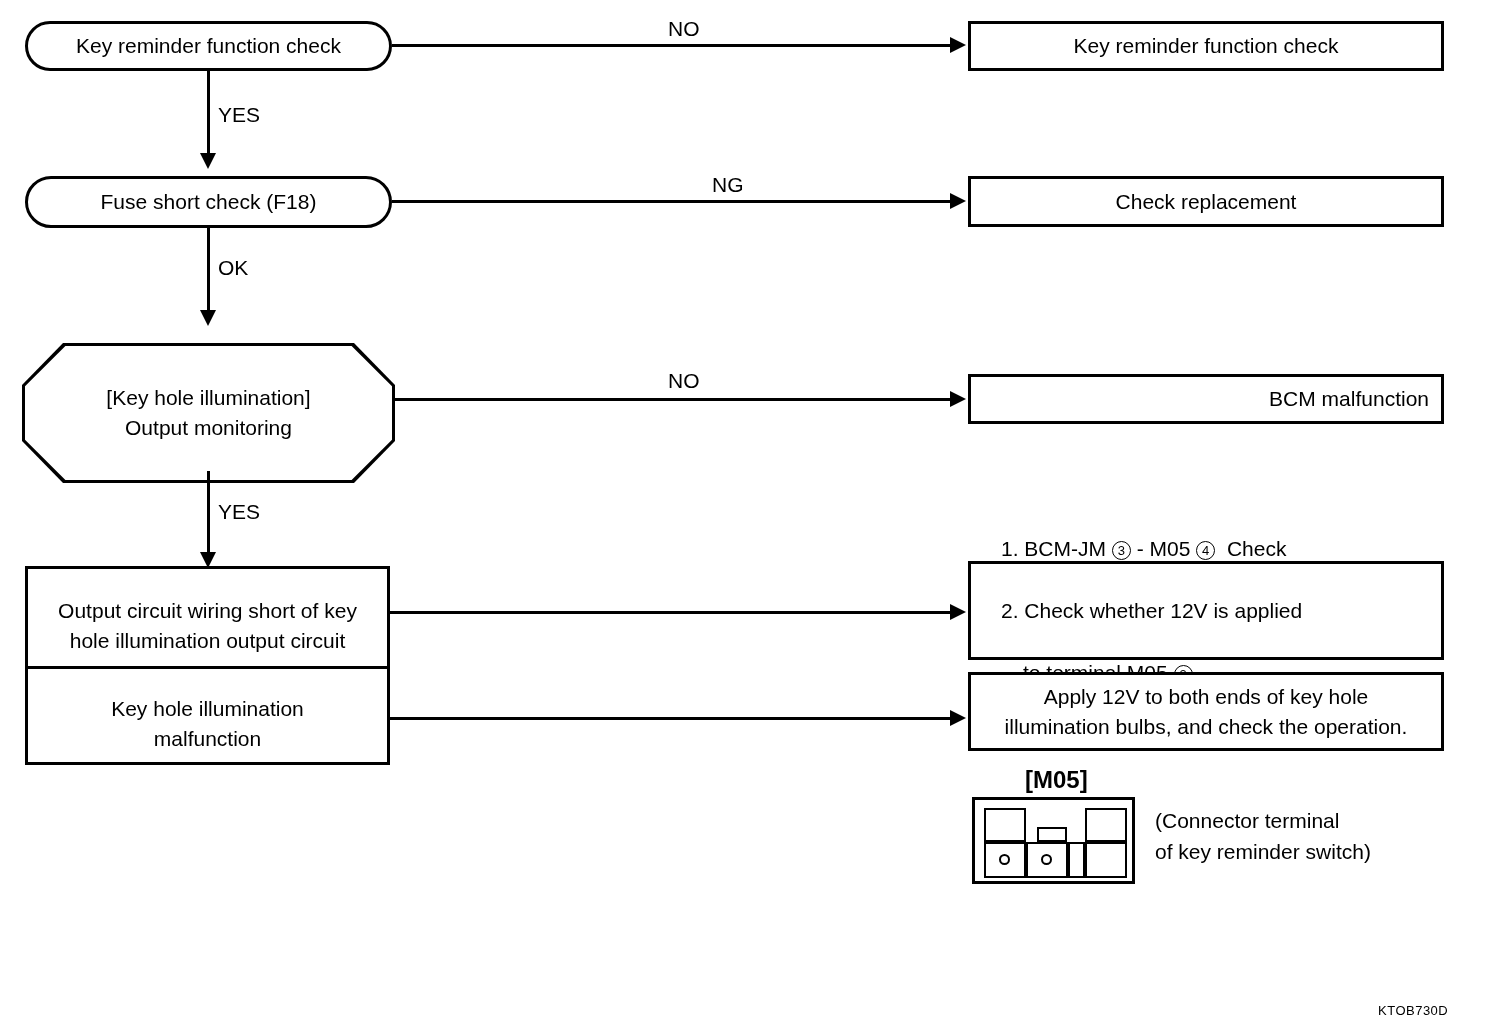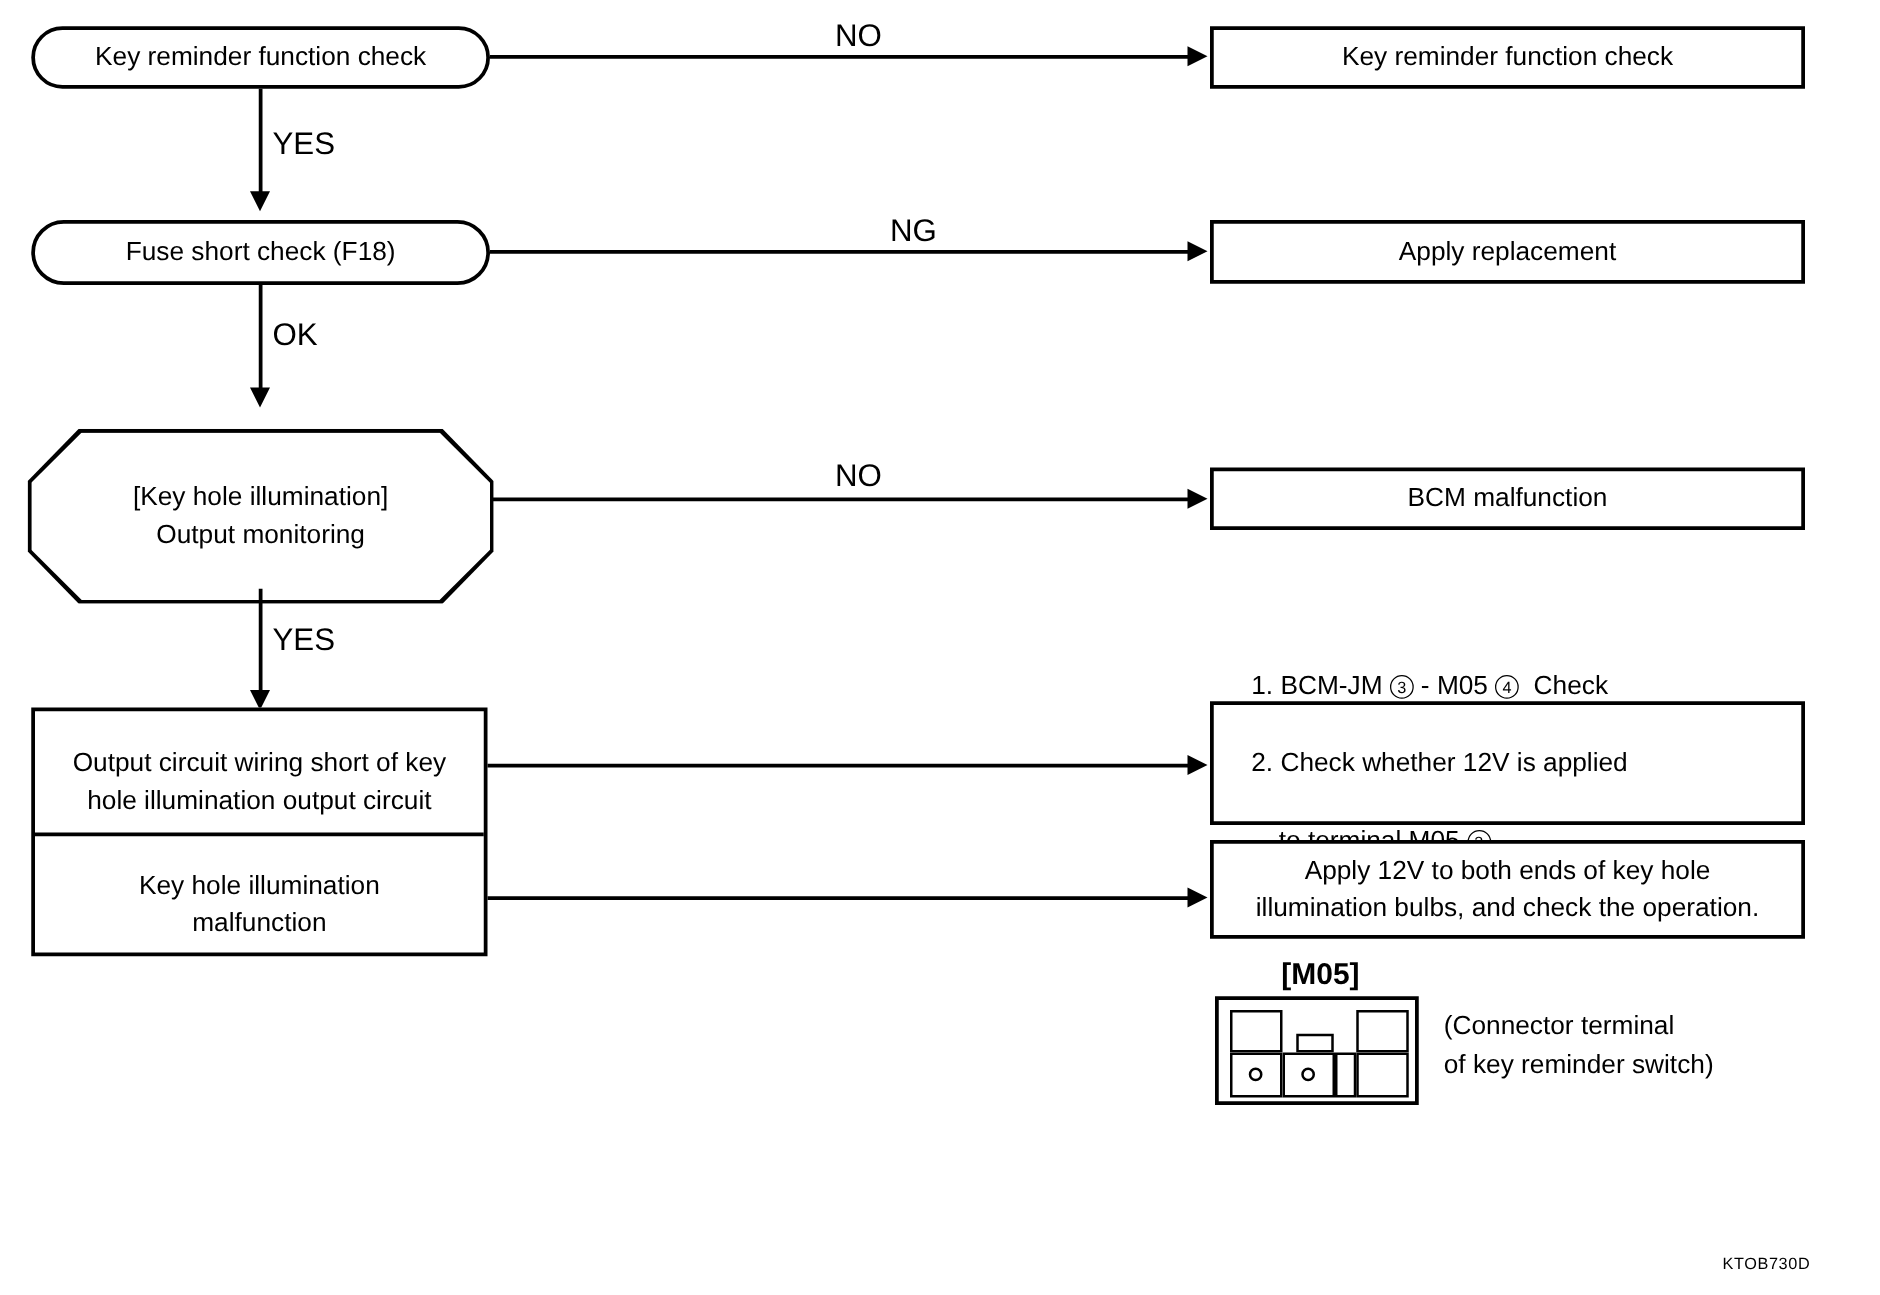--- a/index.html
+++ b/index.html
@@ -69,21 +69,21 @@
 
   
   .node-text {
     font-size: 21px;
     line-height: 30px;
     text-align: center;
     white-space: pre-line;
     padding: 0 12px;
   }
   .edge-label {
-    font-size: 25px;
+    font-size: 21px;
     line-height: 24px;
     white-space: pre;
     text-align: center;
   }
   .list-text {
     font-size: 21px;
     line-height: 31px;
     text-align: left;
     padding-left: 30px;
     padding-right: 10px;
@@ -175,39 +175,39 @@
 
   <div class="abs pill" style="left:25px; top:176px; width:367px; height:52px;">
     <span class="node-text">Fuse short check (F18)</span>
   </div>
 
   <div class="abs hline" style="left:392px; top:200px; width:560px;"></div>
   <div class="abs arrow-right" style="left:950px; top:193px;"></div>
   <div class="abs edge-label" style="left:668px; top:173px;margin-left:44px;">NG</div>
 
   <div class="abs rect" style="left:968px; top:176px; width:476px; height:51px;">
-    <span class="node-text">Apply replacement</span>
+    <span class="node-text">Check replacement</span>
   </div>
 
   <div class="abs vline" style="left:207px; top:228px; height:84px;"></div>
   <div class="abs arrow-down" style="left:200px; top:310px;"></div>
   <div class="abs edge-label" style="left:218px; top:256px;">OK</div>
 
   <div class="abs octagon" style="left:22px; top:331px; width:373px; height:140px;margin-top:12px;">
     <div class="octagon-inner">
       <span class="node-text">[Key hole illumination]
 Output monitoring</span>
     </div>
   </div>
 
   <div class="abs hline" style="left:393px; top:398px; width:559px;"></div>
   <div class="abs arrow-right" style="left:950px; top:391px;"></div>
   <div class="abs edge-label" style="left:668px; top:369px;">NO</div>
 
-  <div class="abs rect" style="left:968px; top:374px; width:476px; height:50px;">
+  <div class="abs rect" style="left:968px; top:374px; width:476px; height:50px;justify-content:flex-end;">
     <span class="node-text">BCM malfunction</span>
   </div>
 
   <div class="abs vline" style="left:207px; top:471px; height:85px;"></div>
   <div class="abs arrow-down" style="left:200px; top:552px;"></div>
   <div class="abs edge-label" style="left:218px; top:500px;">YES</div>
 
   <div class="abs split-box" style="left:25px; top:566px; width:365px; height:199px;">
     <div class="split-cell top" style="height:100px;">
       <span class="node-text">Output circuit wiring short of key

